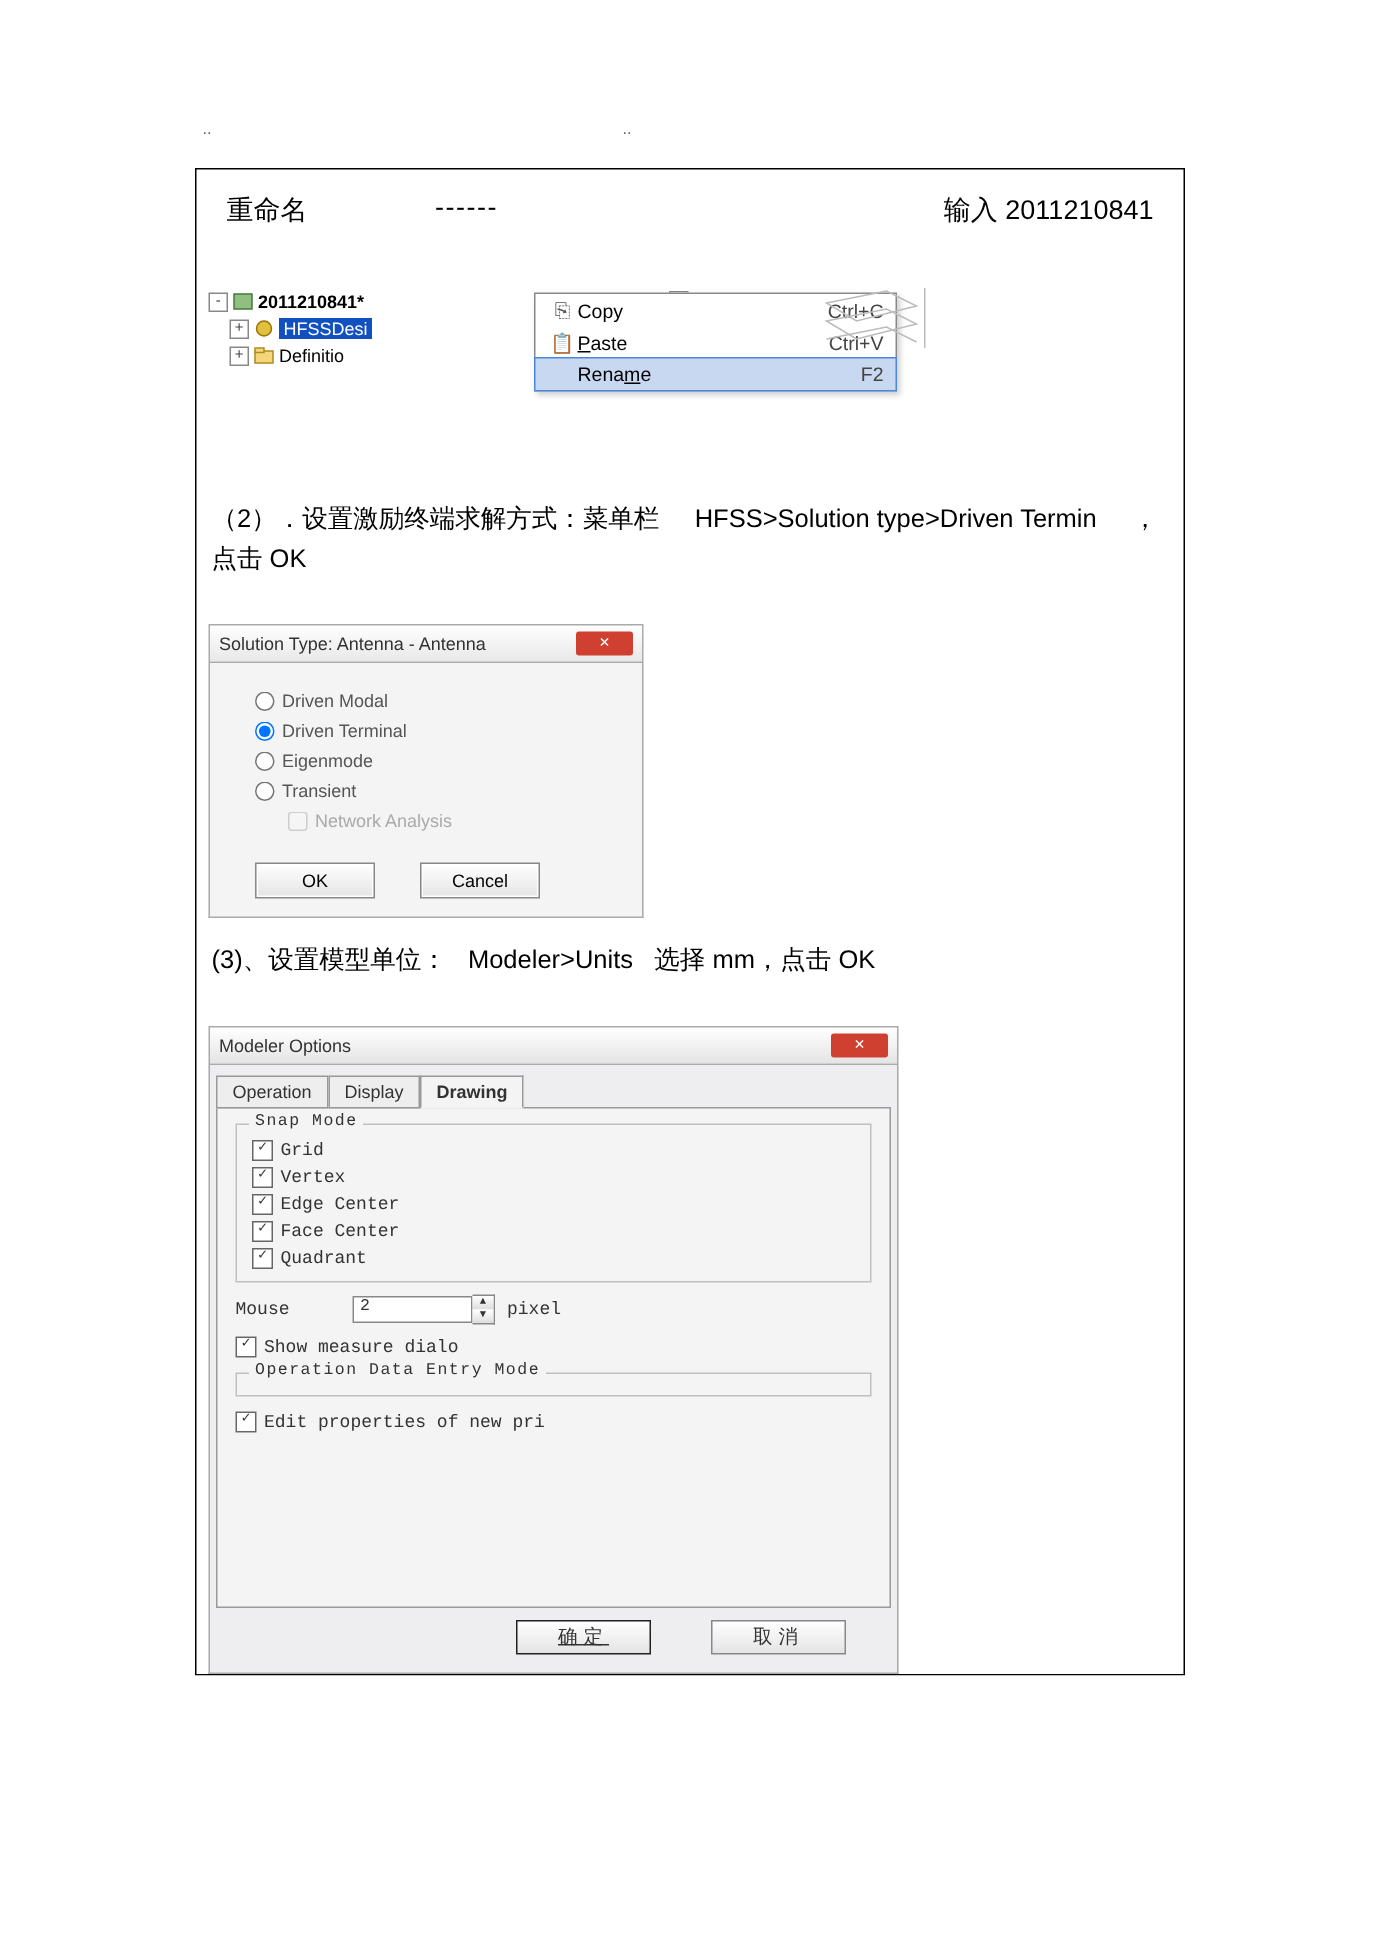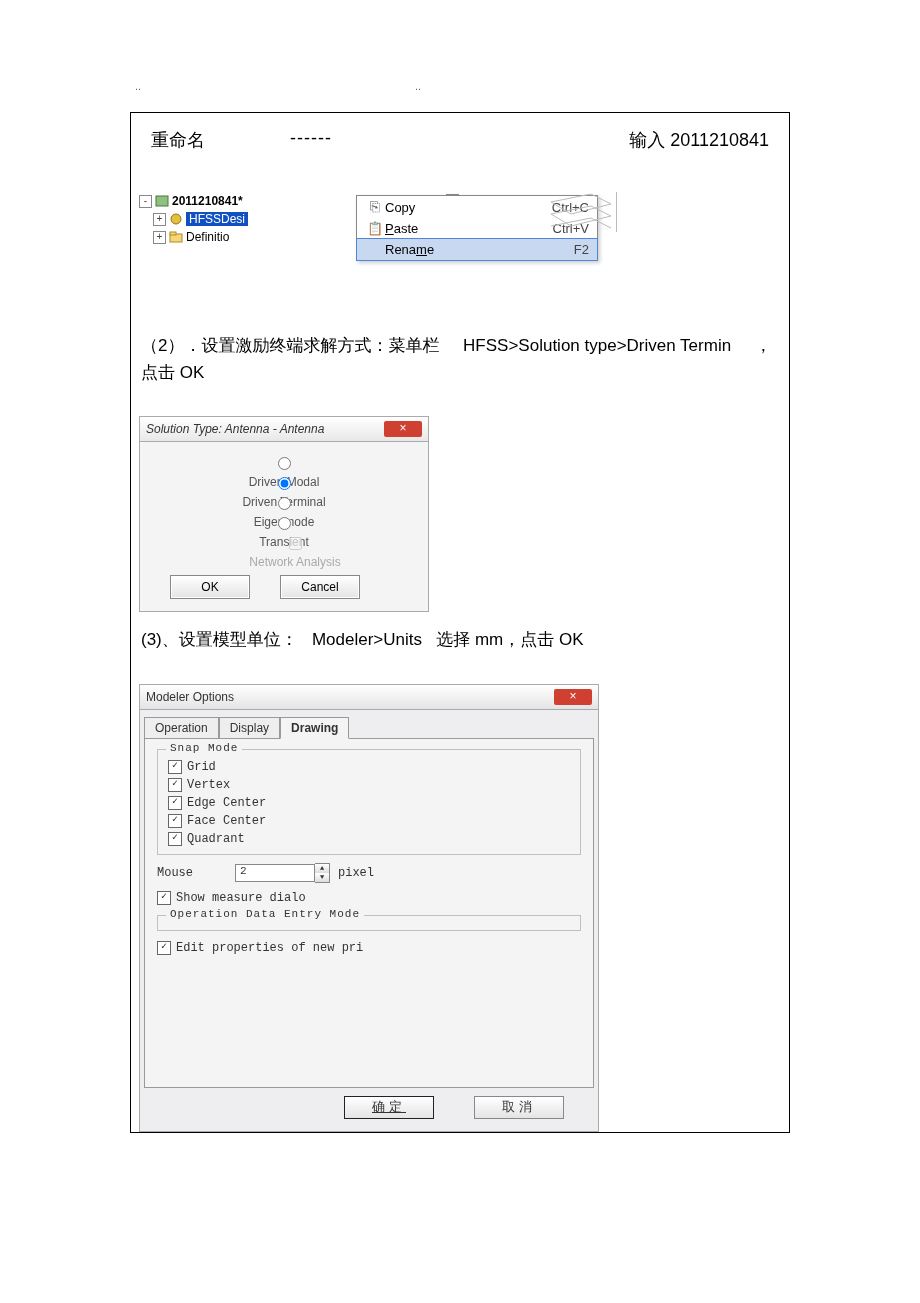--- a/index.html
+++ b/index.html
@@ -28,37 +28,37 @@
 .planesbox { position:absolute; left:315px; top:0; font-size:12px; color:#333; line-height:16px; }
 .planesbox .row2 { display:flex; align-items:center; }
 .pm2 { width:11px; height:11px; border:1px solid #888; font-size:10px; line-height:9px; text-align:center; margin-right:4px; background:#fff; }
 .grid3d { position:absolute; left:415px; top:0; width:70px; height:40px; border-right:1px solid #bbb; }
 .grid3d svg { display:block; }
 
 .stext { padding:40px 10px 10px 10px; font-size:17px; line-height:1.6; }
 
 .sol { margin:20px 0 0 8px; width:290px; font-family:Tahoma,sans-serif; font-size:12px; }
 .sol .tb { display:flex; align-items:center; background:linear-gradient(#fff,#e8e8e8); border:1px solid #aaa; padding:4px 6px; }
-.sol .tb .tt { flex:1; color:#333;font-style:italic; }
+.sol .tb .tt { flex:1; color:#333; }
 .sol .tb .cl { width:38px; height:16px; background:#d04030; color:#fff; font-size:12px; text-align:center; line-height:14px; border-radius:2px; }
 .sol .bd { background:#f4f4f4; border:1px solid #aaa; border-top:none; padding:15px 30px 12px 30px; }
-.sol .bd label { display:flex; align-items:center; height:20px; gap:5px; color:#555;flex-direction:column; }
+.sol .bd label { display:flex; align-items:center; height:20px; gap:5px; color:#555; }
 .sol .bd .ind { margin-left:22px; }
 .sol .btns { display:flex; gap:30px; margin-top:18px; }
 .winbtn { width:78px; height:22px; background:linear-gradient(#fff,#e4e4e4); border:1px solid #888; font-size:12px; display:flex; align-items:center; justify-content:center; box-shadow:0 0 0 1px #fff inset; }
 
 .mop { margin:20px 0 0 8px; width:460px; font-family:"Courier New",monospace; font-size:12px; color:#333; }
 .mop .tb { display:flex; align-items:center; background:linear-gradient(#fff,#e4e4e4); border:1px solid #aaa; padding:4px 6px; }
 .mop .tb .tt { flex:1; font-family:Tahoma,sans-serif; font-size:12px; }
 .mop .tb .cl { width:38px; height:16px; background:#d04030; color:#fff; font-size:12px; text-align:center; line-height:14px; border-radius:2px; font-family:sans-serif; }
 .mop .bd { background:#eeeef0; border:1px solid #aaa; border-top:none; padding:4px 4px 8px 4px; }
 .tabs { display:flex; gap:0; font-family:Tahoma,sans-serif; font-size:12px; margin-top:2px; }
 .tab { padding:3px 10px; border:1px solid #999; background:#eee; position:relative; top:1px; }
 .tab.act { background:#f4f4f4; border-bottom:1px solid #f4f4f4; font-weight:bold; }
-.tabpane { border:1px solid #999; background:#f4f4f4; padding:10px 12px 20px 12px; }
+.tabpane { border:1px solid #999; background:#f4f4f4; padding:10px 12px 4px 12px; }
 .frame { border:1px solid #c0c0c0; padding:8px 10px 6px 10px; position:relative; margin-bottom:8px; }
 .frame .fl { position:absolute; top:-8px; left:8px; background:#f4f4f4; padding:0 4px; font-size:11px; letter-spacing:1px; }
 .chk { display:flex; align-items:center; height:18px; gap:5px; }
 .chkbox { width:12px; height:12px; border:1px solid #666; background:#fff; font-size:10px; line-height:10px; text-align:center; }
 .mouseRow { display:flex; align-items:center; gap:8px; margin:6px 0; }
 .spin { display:flex; align-items:center; }
 .spin .val { width:70px; height:16px; border:1px solid #888; background:#fff; padding:0 4px; font-size:11px; }
 .spin .arrs { width:14px; height:18px; border:1px solid #888; border-left:none; display:flex; flex-direction:column; }
 .spin .arrs div { flex:1; background:linear-gradient(#fff,#ddd); font-size:7px; text-align:center; line-height:8px; }
 .mop .btnrow { display:flex; justify-content:flex-end; gap:40px; padding:8px 30px 4px 0; font-family:"SimSun",serif; font-size:13px; }

